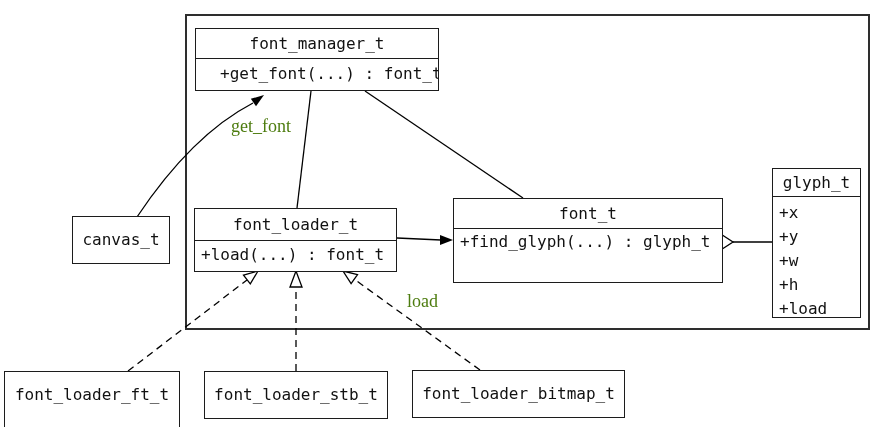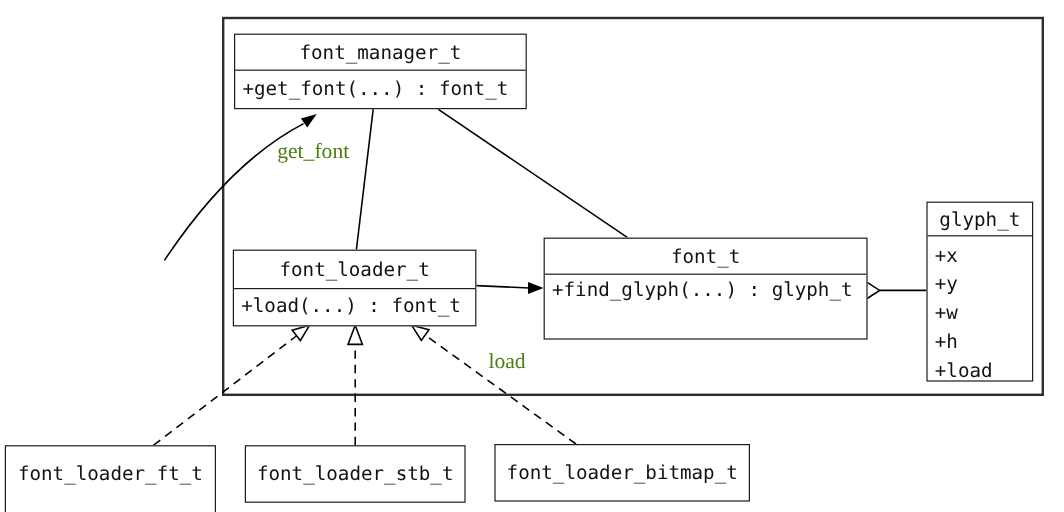--- a/index.html
+++ b/index.html
@@ -17,21 +17,21 @@
     box-sizing:border-box;font-size:16px;white-space:nowrap;
   }
   .uml-title{text-align:center;overflow:hidden;}
   .with-members .uml-title{border-bottom:1.5px solid #1c1c1c;}
   .uml-members{padding:0 6px;overflow:hidden;}
   .uml-member{white-space:pre;}
 
   
   #box-font-manager{left:195px;top:28px;width:244px;height:63px;}
   #box-font-manager .uml-title{height:29px;line-height:29px;}
-  #box-font-manager .uml-member{line-height:29px;}
+  #box-font-manager .uml-member{line-height:29px;margin-left:18px;}
 
   #box-canvas{left:72px;top:216px;width:98px;height:48px;}
   #box-canvas .uml-title{height:100%;line-height:45px;}
 
   #box-font-loader{left:194px;top:208px;width:203px;height:64px;}
   #box-font-loader .uml-title{height:31px;line-height:31px;}
   #box-font-loader .uml-member{line-height:28px;}
 
   #box-font{left:453px;top:198px;width:270px;height:85px;}
   #box-font .uml-title{height:29px;line-height:29px;}
@@ -91,20 +91,23 @@
     </g>
   </svg>
 
   <div id="box-font-manager" class="uml-class with-members">
     <div class="uml-title">font_manager_t</div>
     <div class="uml-members">
       <div class="uml-member">+get_font(...) : font_t</div>
     </div>
   </div>
 
+  <div id="box-canvas" class="uml-class">
+    <div class="uml-title">canvas_t</div>
+  </div>
 
   <div id="box-font-loader" class="uml-class with-members">
     <div class="uml-title">font_loader_t</div>
     <div class="uml-members">
       <div class="uml-member">+load(...) : font_t</div>
     </div>
   </div>
 
   <div id="box-font" class="uml-class with-members">
     <div class="uml-title">font_t</div>

